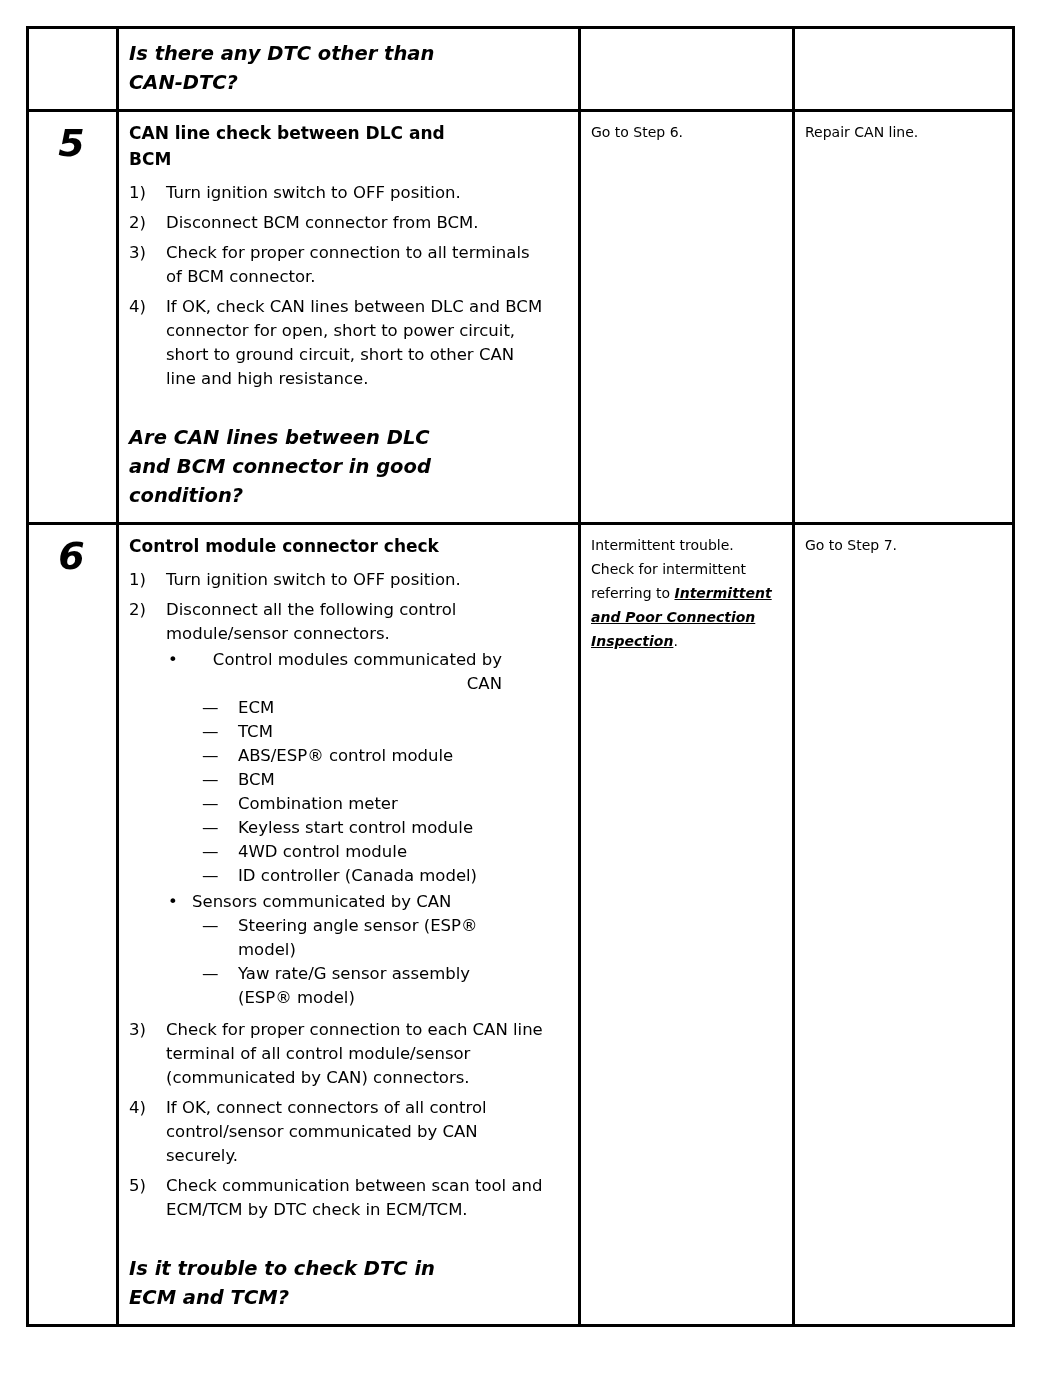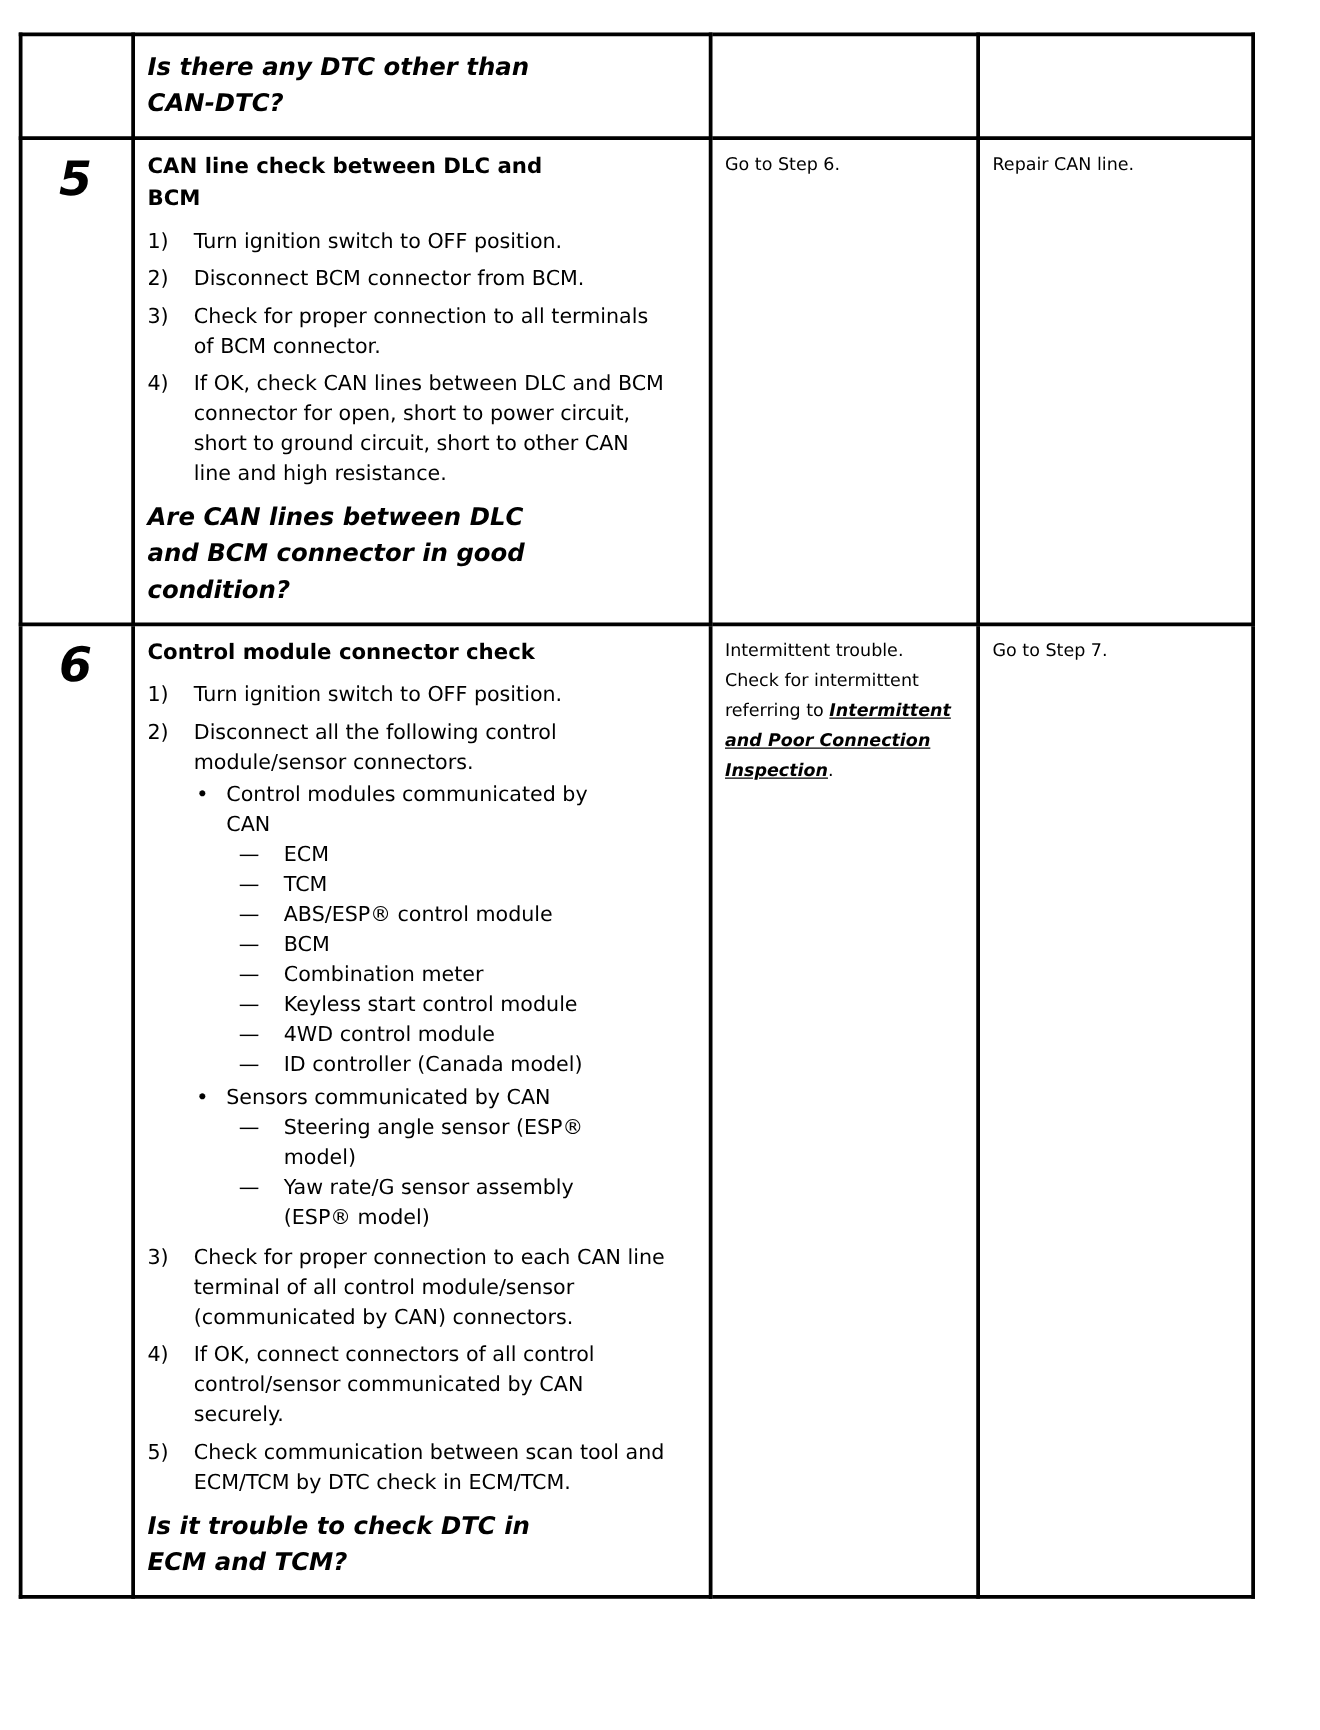--- a/index.html
+++ b/index.html
@@ -5,21 +5,21 @@
   * { margin: 0; padding: 0; box-sizing: border-box; }
   html, body { background: #ffffff; }
   body {
     font-family: "DejaVu Sans", "Liberation Sans", sans-serif;
     color: #000;
     -webkit-font-smoothing: antialiased;
   }
   .page {
     width: 1056px;
     min-height: 1384px;
-    padding: 26px 45px 14px 15px;
+    padding: 26px 45px 14px 26px;
     background: #fff;
   }
   table.diag {
     border-collapse: collapse;
     width: 986px;
     table-layout: fixed;
   }
   table.diag td {
     border: 3px solid #000;
     vertical-align: top;
@@ -46,32 +46,32 @@
     margin-bottom: 9px;
     max-width: 360px;
   }
   .num-item { display: flex; margin-bottom: 6px; }
   .num-item > .marker { flex: 0 0 37px; width: 37px; }
   .num-item > .text { flex: 1 1 auto; max-width: 382px; }
 
   .bullet-block { margin-top: 2px; margin-bottom: 2px; }
   .bullet-head { display: flex; }
   .bullet-head > .marker { flex: 0 0 26px; width: 26px; padding-left: 2px; }
-  .bullet-head > .text { max-width: 310px; }
+  .bullet-head > .text { max-width: 310px; text-align: right; }
   .dash-list { margin-left: 36px; }
   .dash-item { display: flex; }
   .dash-item > .marker { flex: 0 0 36px; width: 36px; }
   .dash-item > .text { max-width: 280px; }
 
   .question {
     font-size: 19.5px;
     font-weight: bold;
     font-style: italic;
     line-height: 29px;
-    margin-top: 8px;
+    margin-top: 32px;
     max-width: 348px;
   }
   .question.first { margin-top: 2px; }
 
   .result-text { font-size: 14px; line-height: 24px; }
   .ref-link {
     font-weight: bold;
     font-style: italic;
     text-decoration: underline;
   }

